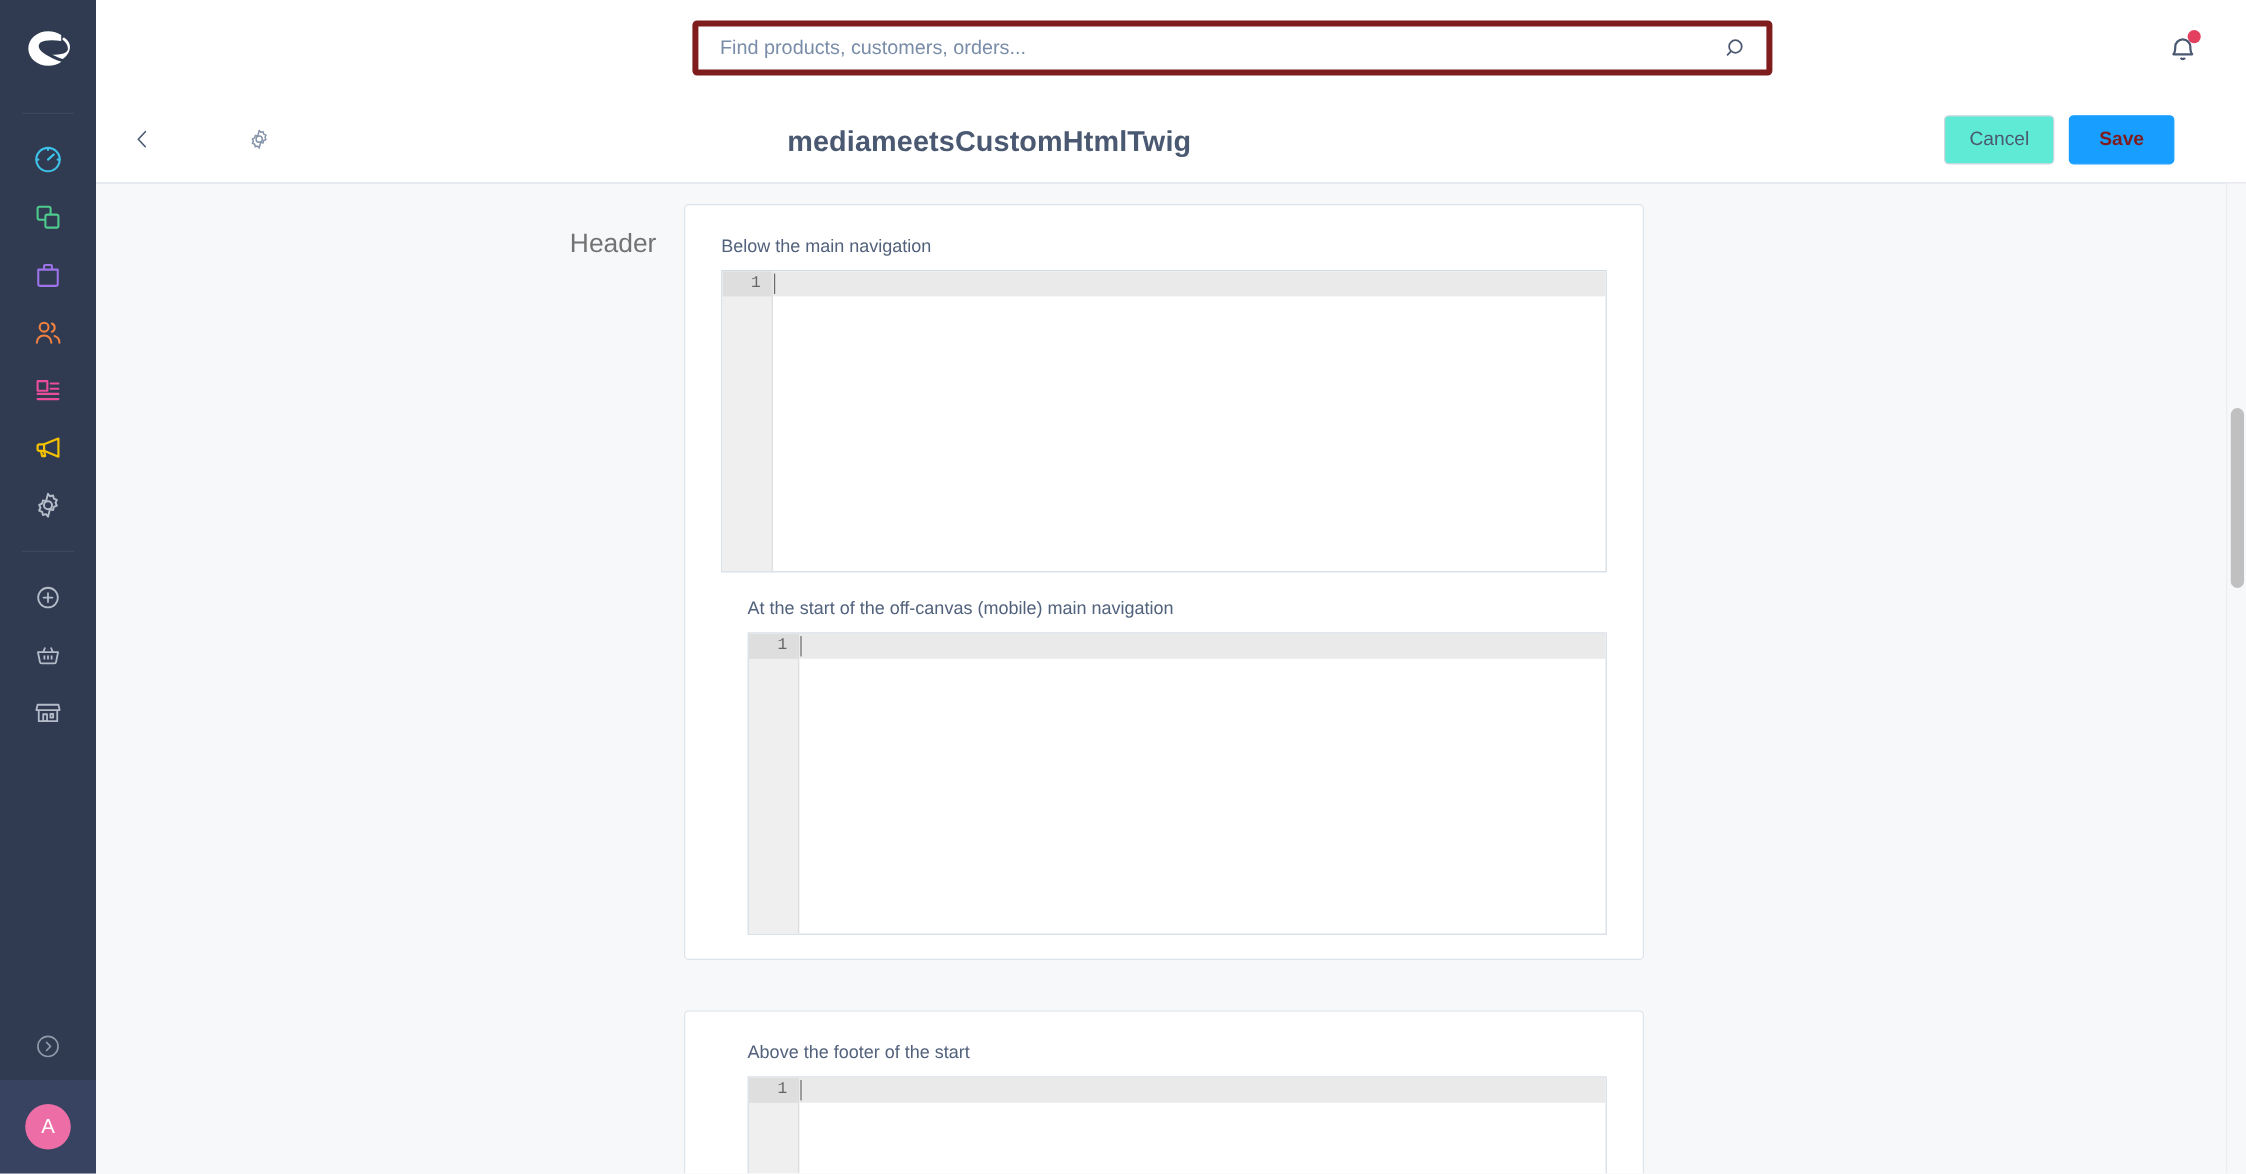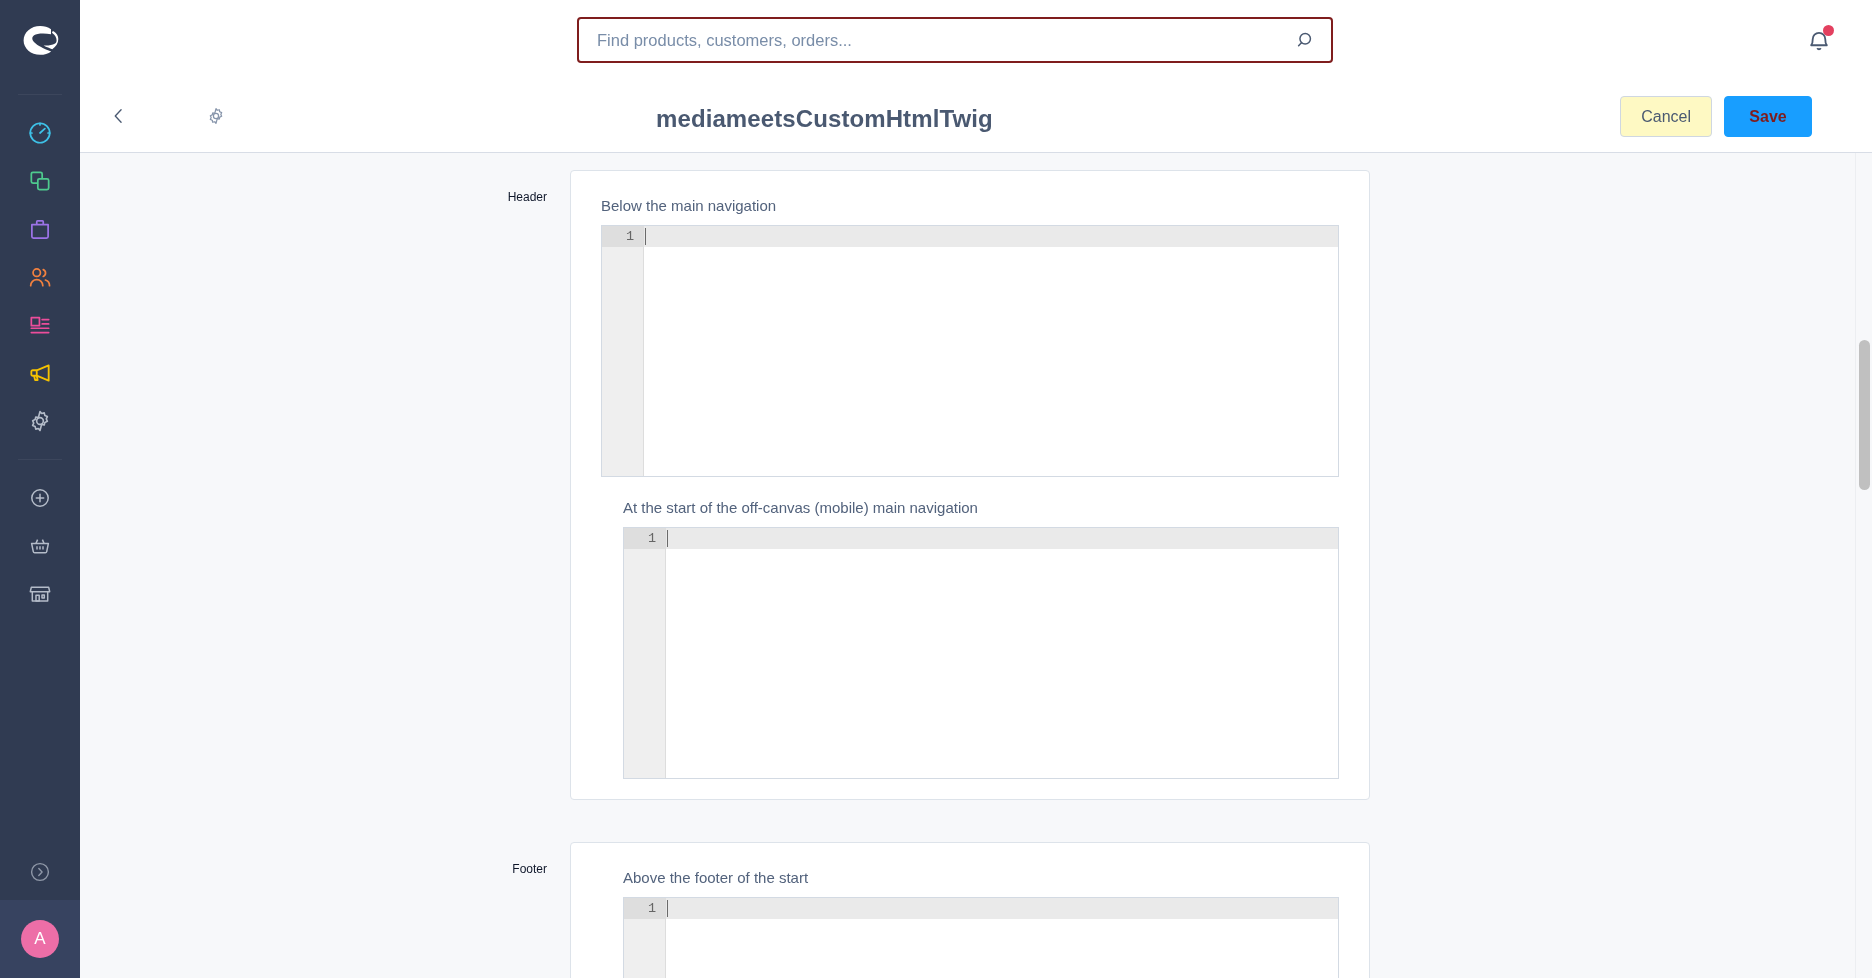--- a/index.html
+++ b/index.html
@@ -47,22 +47,22 @@
 
   
   #topbar {
     position: absolute; left: 80px; top: 0;
     width: 1792px; height: 80px;
     background: #ffffff;
     z-index: 12;
   }
   #search-wrap {
     position: absolute; left: 497px; top: 17px;
-    width: 756px; height: 46px;
-    border: 2px solid #7f1d1d;
+    width: 900px; height: 46px;
+    border: 5px solid #7f1d1d;
     border-radius: 4px;
     background: #fff;
     display: flex; align-items: center;
   }
   #search-input {
     flex: 1 1 auto; height: 44px;
     border: none; outline: none;
     background: transparent;
     font-family: "Liberation Sans", sans-serif;
     font-size: 16.5px;
@@ -122,21 +122,21 @@
     height: 41px; min-width: 88px;
     padding: 0 20px;
     border-radius: 4px;
     font-size: 16px;
     font-family: "Liberation Sans", sans-serif;
     display: flex; align-items: center; justify-content: center;
     cursor: pointer;
     border: 1px solid transparent;
   }
   .btn-secondary {
-    background: #fef9c3;
+    background: #5eead4;
     border-color: #cfd7e1;
     color: #4a5971;
   }
   .btn-primary {
     background: #189eff;
     color: #7f1d1d;
     border-color: #189eff;
     font-weight: bold;
   }
 
@@ -157,22 +157,22 @@
     position: relative;
     width: 1792px;
     margin-bottom: 42px;
   }
   .section-label {
     position: absolute;
     left: 0; top: 20px;
     width: 512px;
     text-align: right;
     padding-right: 45px;
-    font-size: 12px;
-    color: #0f172a;
+    font-size: 22px;
+    color: #737373;
   }
   .card {
     position: relative;
     margin-left: 490px;
     width: 800px;
     background: #ffffff;
     border: 1px solid #dde3ea;
     border-radius: 4px;
     padding: 26px 30px 20px 30px;
   }
@@ -427,21 +427,20 @@
                 <span class="editor-caret"></span>
               </div>
             </div>
           </div>
         </div>
 
       </div>
     </div>
 
     <div class="section">
-      <div class="section-label">Footer</div>
       <div class="card">
 
         <div class="field">
           <div class="field-label">Above the footer of the start</div>
           <div class="editor tall">
             <div class="editor-gutter">
               <div class="gutter-num">1</div>
             </div>
             <div class="editor-body">
               <div class="editor-active-line">

